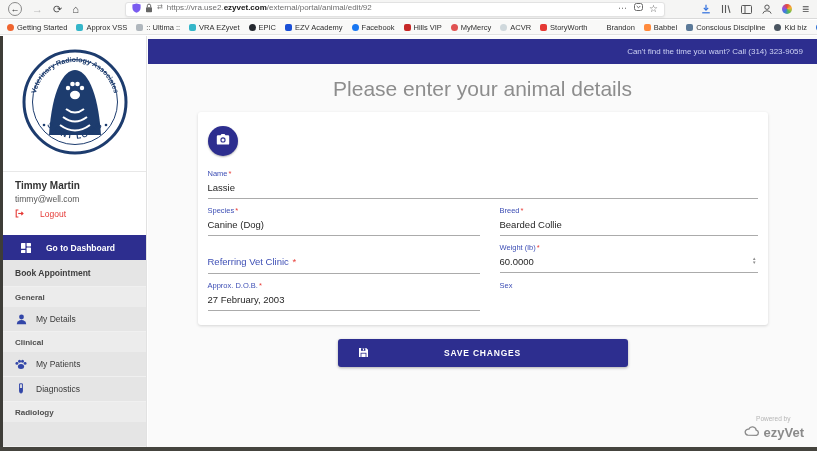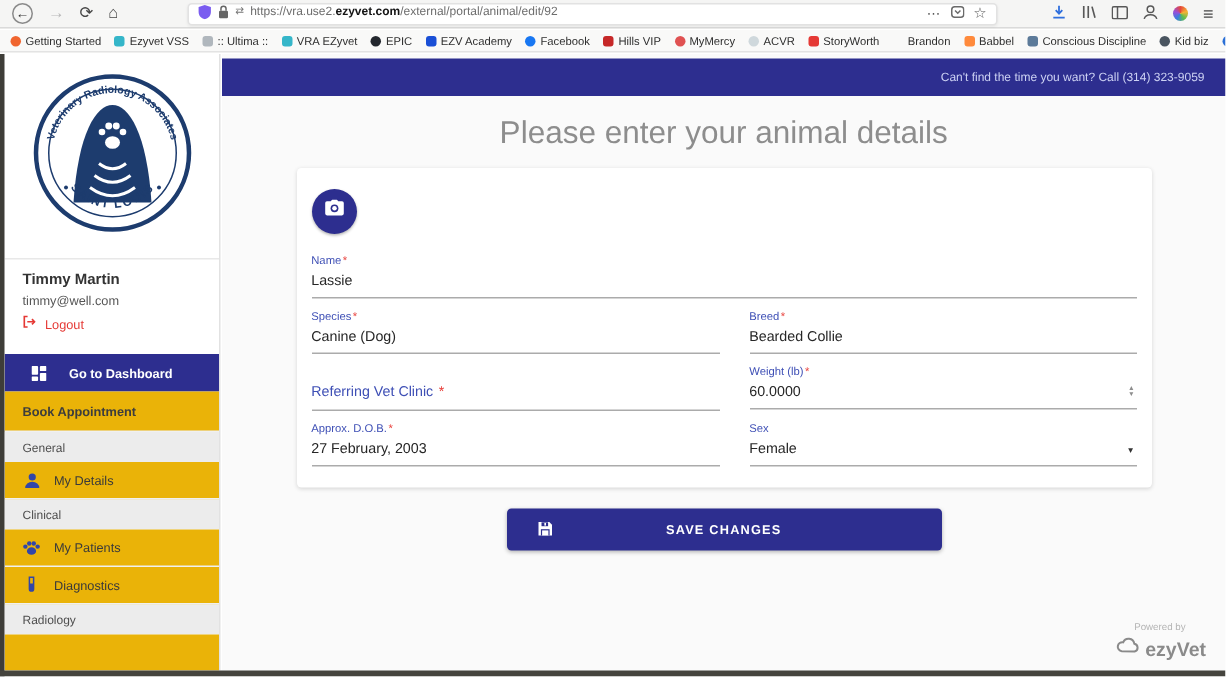--- a/index.html
+++ b/index.html
@@ -34,26 +34,26 @@
   .bottom-edge{position:absolute;left:0;right:0;bottom:0;height:4px;background:#45443e;z-index:8}
   .page{position:absolute;top:36px;left:0;right:0;bottom:4px;background:#fff}
 
   
   .sidebar{position:absolute;top:0;left:3px;width:144px;bottom:0;background:#fff;border-right:1px solid #e2e2e2;overflow:hidden;z-index:2}
   .logo-wrap{padding-top:13px;text-align:center}
   .divider{border-top:1px solid #e8e8e8;margin-top:12px}
   .user{padding:8px 12px 9px}
   .user-name{font-size:10px;font-weight:bold;color:#333;margin-bottom:3px}
   .user-email{font-size:8.5px;color:#565656;margin-bottom:5px}
-  .logout{display:flex;align-items:center;gap:6px;font-size:8.5px;color:#e53935;cursor:pointer}
+  .logout{display:flex;align-items:flex-start;gap:16px;font-size:8.5px;color:#e53935;cursor:pointer}
   .dash-btn{height:25px;background:#2d2e8f;display:flex;align-items:center;gap:14px;padding-left:17px;margin-top:6px;cursor:pointer}
   .dash-label{color:#fff;font-size:8.5px;font-weight:bold}
-  .nav-item{height:25px;display:flex;align-items:center;gap:9px;padding-left:12px;font-size:8.5px;color:#3a3a3a;border-bottom:1px solid #f0f0f0;background:#eab308}
+  .nav-item{height:25px;display:flex;align-items:center;gap:9px;padding-left:12px;font-size:8.5px;color:#3a3a3a;border-bottom:1px solid #f0f0f0;background:#e5e5e5}
   .nav-plain{height:27px;font-weight:bold;color:#3d3d3d}
-  .nav-section{height:20px;display:flex;align-items:center;padding-left:12px;font-size:8px;font-weight:normal;color:#4e4e4e;background:#ececec}
+  .nav-section{height:20px;display:flex;align-items:center;padding-left:12px;font-size:8px;font-weight:bold;color:#4e4e4e;background:#ececec}
   .nav-ico{width:12px;display:flex;justify-content:center;align-items:center}
 
   
   .main{position:absolute;top:0;left:148px;right:0;bottom:0;background:#fafafa}
   .topbar{margin-top:3px;height:25px;background:#2d2e8f;display:flex;align-items:center;justify-content:flex-end;padding-right:14px}
   .topbar-text{font-size:8px;color:#ccd1f3}
   .page-title{margin-top:13px;text-align:center;font-size:21px;color:#8d8d8d;font-weight:400}
   .card{width:570px;margin:11px auto 0;background:#fff;border-radius:3px;box-shadow:0 1px 3px rgba(0,0,0,.15);padding:12px 10px 14px}
   .cam-btn{width:30px;height:30px;border-radius:50%;background:#2d2e8f;display:flex;align-items:center;justify-content:center;margin:2px 0 6px;cursor:pointer;box-shadow:0 1px 2px rgba(0,0,0,.3)}
   .form{display:grid;grid-template-columns:272px 1fr;column-gap:20px}
@@ -129,21 +129,21 @@
   </div>
 </div>
 
 <div class="bookmarks-bar">
   <span class="bm">
       <span class="bm-ico round" style="background: rgb(240, 101, 47);"></span>
       <span>Getting Started</span>
     </span>
   <span class="bm">
       <span class="bm-ico" style="background: rgb(53, 182, 201);"></span>
-      <span>Ezyvet VSS</span>
+      <span>Approx VSS</span>
     </span>
   <span class="bm">
       <span class="bm-ico" style="background: rgb(176, 183, 189);"></span>
       <span>:: Ultima ::</span>
     </span>
   <span class="bm">
       <span class="bm-ico" style="background: rgb(53, 182, 201);"></span>
       <span>VRA EZyvet</span>
     </span>
   <span class="bm">
@@ -336,23 +336,20 @@
               </span>
           </div>
         </div>
 
         <div class="field">
           <div class="flabel"><span>Approx. D.O.B.</span><span class="req">*</span></div>
           <div class="fvalue">27 February, 2003</div>
         </div>
         <div class="field">
           <div class="flabel"><span>Sex</span></div>
-          <div class="fvalue"><span>Female</span>
-            <span class="ddl-arrow">▼</span>
-          </div>
         </div>
 
         <div></div>
       </div>
     </div>
 
     <div class="save-btn">
       <span class="save-ico">
           <svg width="11" height="11" viewBox="0 0 11 11">
             <path fill="#fff" d="M1,1 h7.2 L10,2.8 V10 H1 z"></path>

